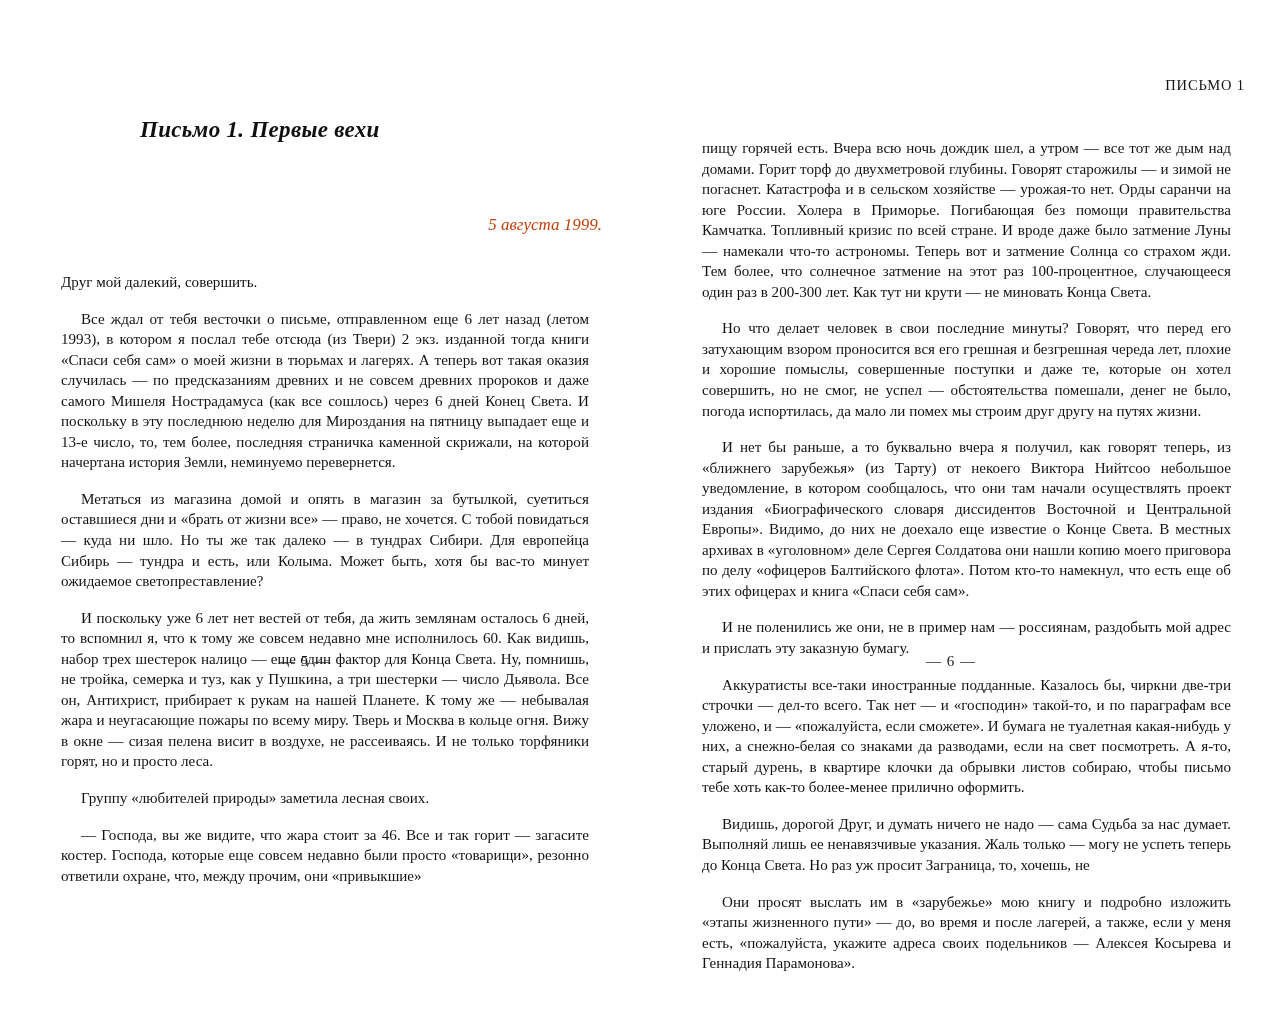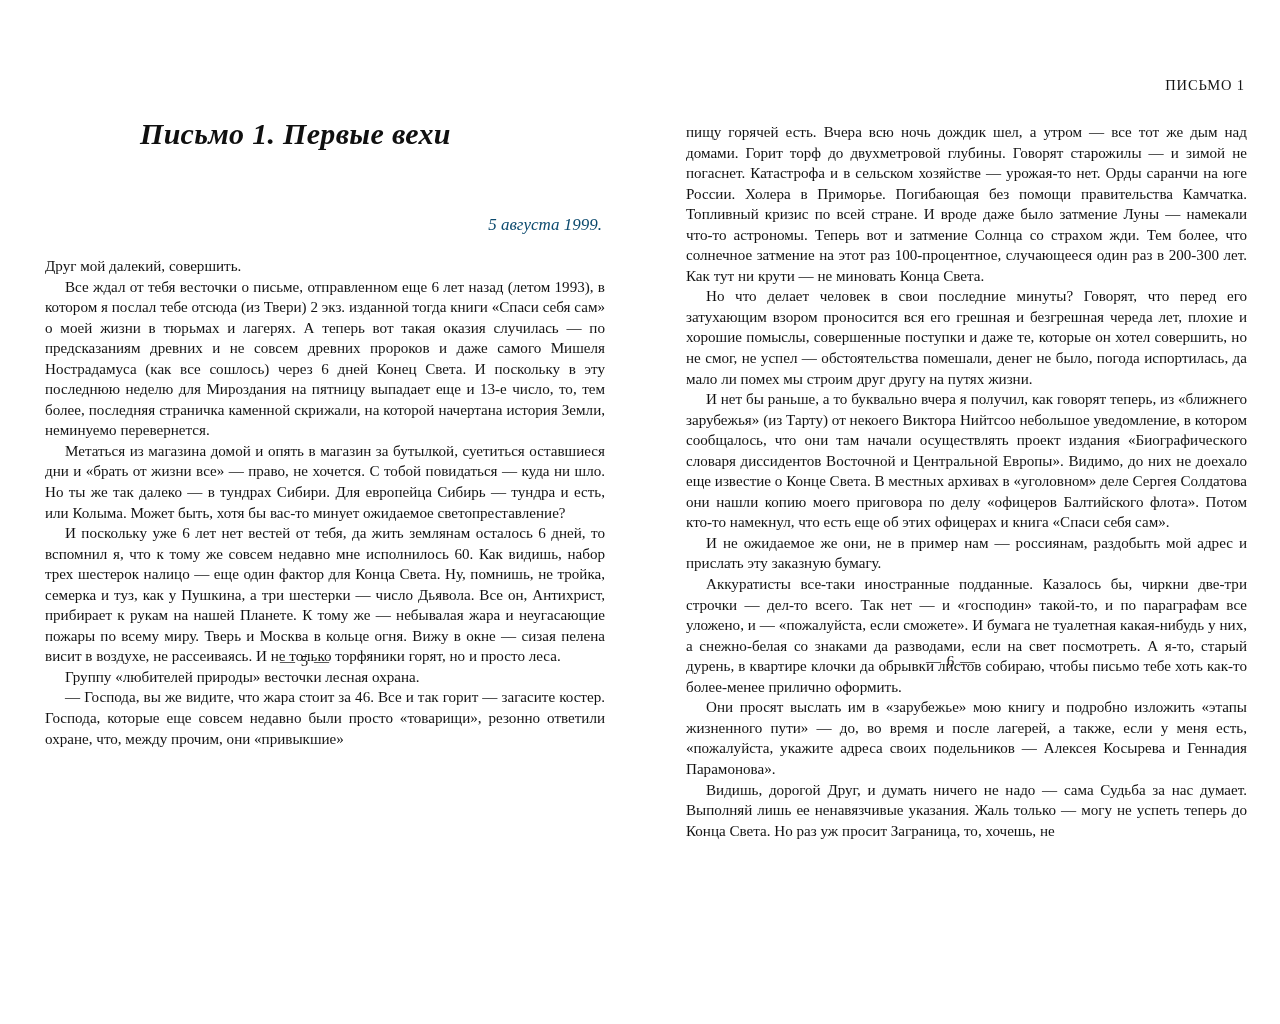--- a/index.html
+++ b/index.html
@@ -44,56 +44,56 @@
     color: #141414;
     font-family: "Liberation Serif", "DejaVu Serif", serif;
     white-space: nowrap;
   }
 
   
   .chapter-title {
     position: absolute;
     top: 117px;
     left: 140px;
-    font-size: 30px;
+    font-size: 23px;
     font-style: italic;
     font-weight: bold;
     letter-spacing: 0.3px;
     color: #101010;
     white-space: nowrap;
   }
 
   .dateline {
     position: absolute;
     top: 215px;
     right: 38px;
     font-size: 17px;
     font-style: italic;
-    color: #0c4a6e;
+    color: #c2410c;
     white-space: nowrap;
   }
 
   
   .textblock {
     position: absolute;
     top: 0;
     left: 45px;
     width: 560px;
     font-size: 15.1px;
     line-height: 20.55px;
     text-align: justify;
     text-justify: inter-word;
     hyphens: manual;
     color: #121212;
   }
   .page-left .textblock  { top: 256px; }
   .page-right .textblock { top: 122px; left: 46px; width: 561px; }
 
   .textblock p {
-    margin: 0;
+    margin: 16px;
     text-indent: 20px;
     text-align: justify;
   }
   .textblock p.noindent { text-indent: 0; }
   .textblock p:last-child { text-align-last: left; }
 
   
   .folio {
     position: absolute;
     bottom: 70px;
@@ -116,37 +116,37 @@
 
     <div class="chapter-title">Письмо 1. Первые вехи</div>
 
     <div class="dateline">5 августа 1999.</div>
 
     <div class="textblock">
       <p class="noindent">Друг мой далекий, совершить.</p>
       <p>Все ждал от тебя весточки о письме, отправленном еще 6 лет назад (летом 1993), в котором я послал тебе отсюда (из Твери) 2 экз. изданной тогда книги «Спаси себя сам» о моей жизни в тюрьмах и лагерях. А теперь вот такая оказия случилась — по предсказаниям древних и не совсем древних пророков и даже самого Мишеля Нострадамуса (как все сошлось) через 6 дней Конец Света. И поскольку в эту последнюю неделю для Мироздания на пятницу выпадает еще и 13-е число, то, тем более, последняя страничка каменной скрижали, на которой начертана история Земли, неминуемо перевернется.</p>
       <p>Метаться из магазина домой и опять в магазин за бутылкой, суетиться оставшиеся дни и «брать от жизни все» — право, не хочется. С тобой повидаться — куда ни шло. Но ты же так далеко — в тундрах Сибири. Для европейца Сибирь — тундра и есть, или Колыма. Может быть, хотя бы вас-то минует ожидаемое светопреставление?</p>
       <p>И поскольку уже 6 лет нет вестей от тебя, да жить землянам осталось 6 дней, то вспомнил я, что к тому же совсем недавно мне исполнилось 60. Как видишь, набор трех шестерок налицо — еще один фактор для Конца Света. Ну, помнишь, не тройка, семерка и туз, как у Пушкина, а три шестерки — число Дьявола. Все он, Антихрист, прибирает к рукам на нашей Планете. К тому же — небывалая жара и неугасающие пожары по всему миру. Тверь и Москва в кольце огня. Вижу в окне — сизая пелена висит в воздухе, не рассеиваясь. И не только торфяники горят, но и просто леса.</p>
-      <p>Группу «любителей природы» весточки лесная охрана.</p>
+      <p>Группу «любителей природы» заметила лесная своих.</p>
       <p>— Господа, вы же видите, что жара стоит за 46. Все и так горит — загасите костер. Господа, которые еще совсем недавно были просто «товарищи», резонно ответили охране, что, между прочим, они «привыкшие»</p>
     </div>
 
     <div class="folio">— 5 —</div>
   </div>
 
   <div class="page page-right">
 
     <div class="running-head">ПИСЬМО 1</div>
 
     <div class="textblock">
       <p class="noindent">пищу горячей есть. Вчера всю ночь дождик шел, а утром — все тот же дым над домами. Горит торф до двухметровой глубины. Говорят старожилы — и зимой не погаснет. Катастрофа и в сельском хозяйстве — урожая-то нет. Орды саранчи на юге России. Холера в Приморье. Погибающая без помощи правительства Камчатка. Топливный кризис по всей стране. И вроде даже было затмение Луны — намекали что-то астрономы. Теперь вот и затмение Солнца со страхом жди. Тем более, что солнечное затмение на этот раз 100-процентное, случающееся один раз в 200-300 лет. Как тут ни крути — не миновать Конца Света.</p>
       <p>Но что делает человек в свои последние минуты? Говорят, что перед его затухающим взором проносится вся его грешная и безгрешная череда лет, плохие и хорошие помыслы, совершенные поступки и даже те, которые он хотел совершить, но не смог, не успел — обстоятельства помешали, денег не было, погода испортилась, да мало ли помех мы строим друг другу на путях жизни.</p>
       <p>И нет бы раньше, а то буквально вчера я получил, как говорят теперь, из «ближнего зарубежья» (из Тарту) от некоего Виктора Нийтсоо небольшое уведомление, в котором сообщалось, что они там начали осуществлять проект издания «Биографического словаря диссидентов Восточной и Центральной Европы». Видимо, до них не доехало еще известие о Конце Света. В местных архивах в «уголовном» деле Сергея Солдатова они нашли копию моего приговора по делу «офицеров Балтийского флота». Потом кто-то намекнул, что есть еще об этих офицерах и книга «Спаси себя сам».</p>
-      <p>И не ожидаемое же они, не в пример нам — россиянам, раздобыть мой адрес и прислать эту заказную бумагу.</p>
+      <p>И не поленились же они, не в пример нам — россиянам, раздобыть мой адрес и прислать эту заказную бумагу.</p>
       <p>Аккуратисты все-таки иностранные подданные. Казалось бы, чиркни две-три строчки — дел-то всего. Так нет — и «господин» такой-то, и по параграфам все уложено, и — «пожалуйста, если сможете». И бумага не туалетная какая-нибудь у них, а снежно-белая со знаками да разводами, если на свет посмотреть. А я-то, старый дурень, в квартире клочки да обрывки листов собираю, чтобы письмо тебе хоть как-то более-менее прилично оформить.</p>
+      <p>Видишь, дорогой Друг, и думать ничего не надо — сама Судьба за нас думает. Выполняй лишь ее ненавязчивые указания. Жаль только — могу не успеть теперь до Конца Света. Но раз уж просит Заграница, то, хочешь, не</p>
       <p>Они просят выслать им в «зарубежье» мою книгу и подробно изложить «этапы жизненного пути» — до, во время и после лагерей, а также, если у меня есть, «пожалуйста, укажите адреса своих подельников — Алексея Косырева и Геннадия Парамонова».</p>
-      <p>Видишь, дорогой Друг, и думать ничего не надо — сама Судьба за нас думает. Выполняй лишь ее ненавязчивые указания. Жаль только — могу не успеть теперь до Конца Света. Но раз уж просит Заграница, то, хочешь, не</p>
     </div>
 
     <div class="folio">— 6 —</div>
   </div>
 
 </div>
 
 </body></html>

